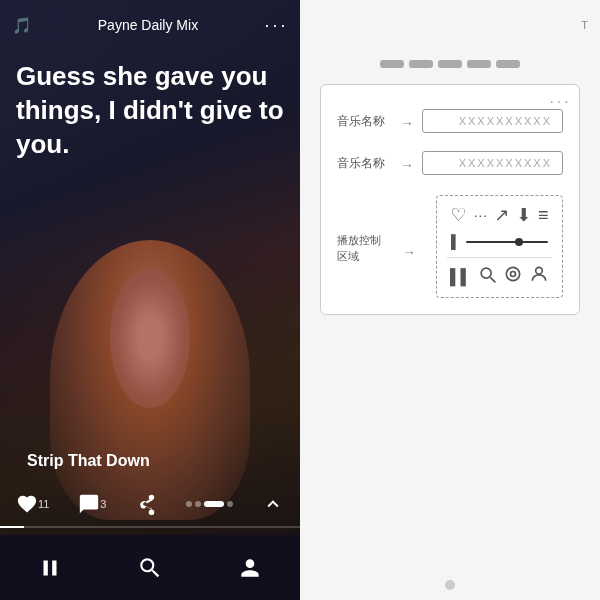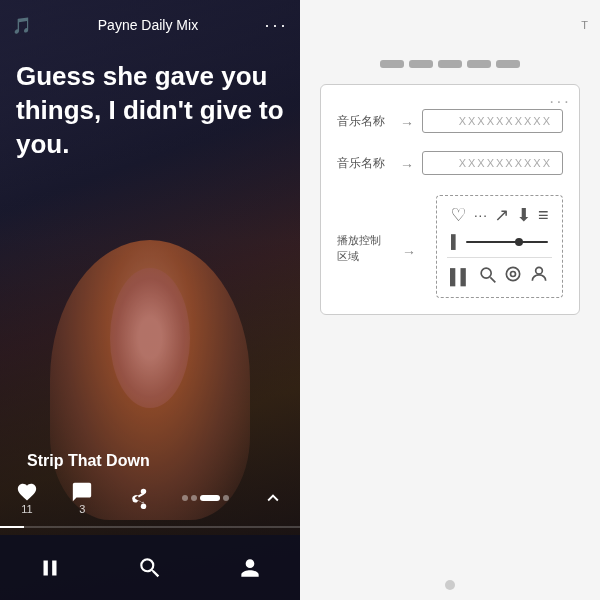--- a/index.html
+++ b/index.html
@@ -105,21 +105,20 @@
       align-items: center;
       justify-content: space-between;
       z-index: 10;
     }
     .action-btn {
       display: flex;
       align-items: center;
       color: white;
       font-size: 12px;
       cursor: pointer;
-      flex-direction: column;
     }
     .action-btn svg { width: 22px; height: 22px; }
     .badge { font-size: 11px; color: rgba(255,255,255,0.8); }
     .dots-indicator {
       display: flex;
       align-items: center;
       gap: 3px;
     }
     .dot-ind {
       width: 6px; height: 6px;

